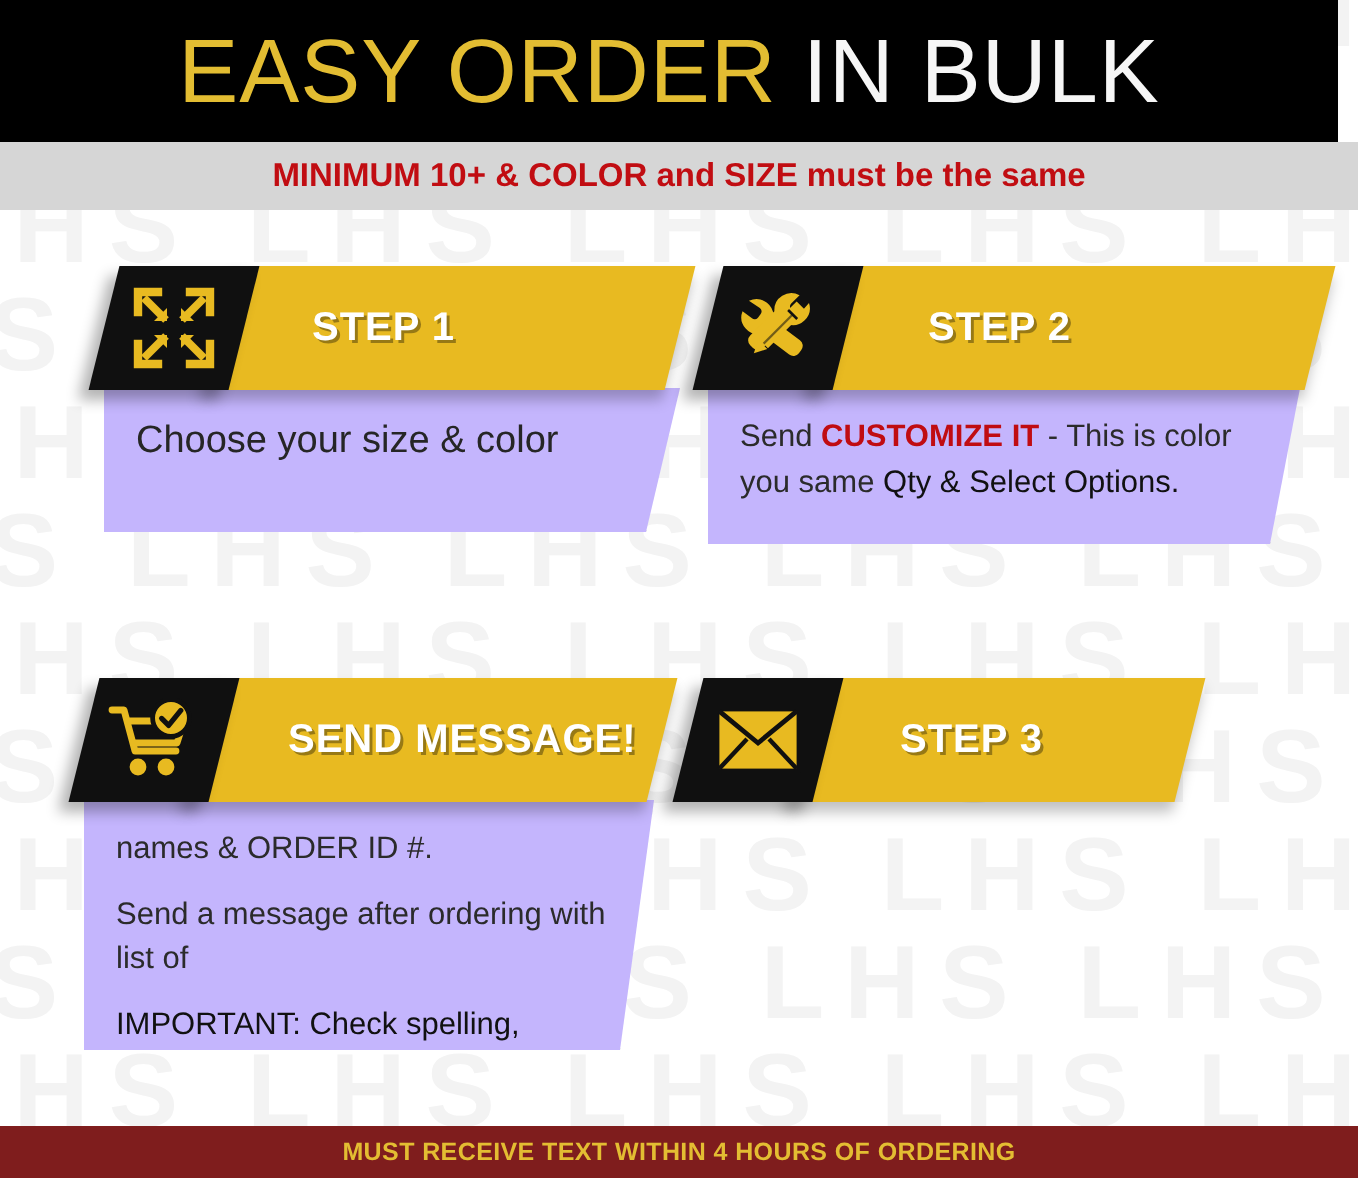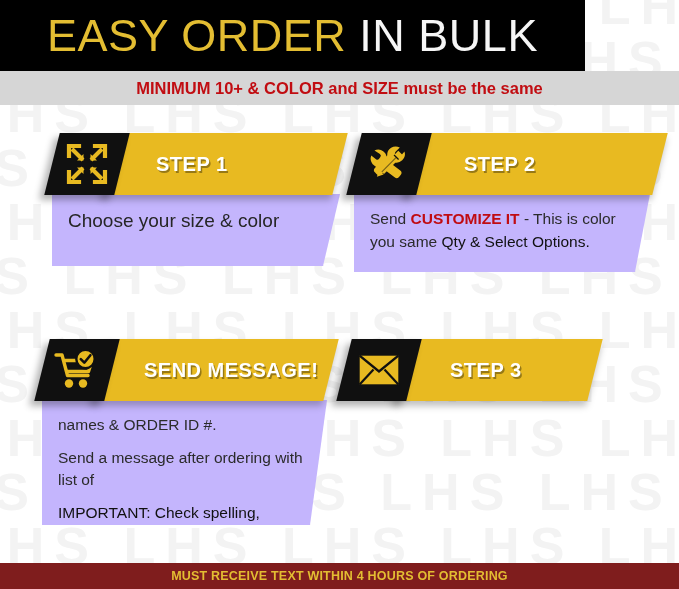--- a/index.html
+++ b/index.html
@@ -38,21 +38,21 @@
     font-size: 52px;
     letter-spacing: 10px;
     color: #f3f3f3;
     line-height: 1;
   }
 
   
   #header-bar {
     position: absolute;
     left: 0; top: 0;
-    width: 585px;
+    width: 669px;
     height: 71px;
     background: #000000;
     z-index: 3;
     display: flex;
     align-items: center;
     justify-content: center;
   }
   #header-title {
     font-family: "Liberation Sans", sans-serif;
     font-size: 45px;

